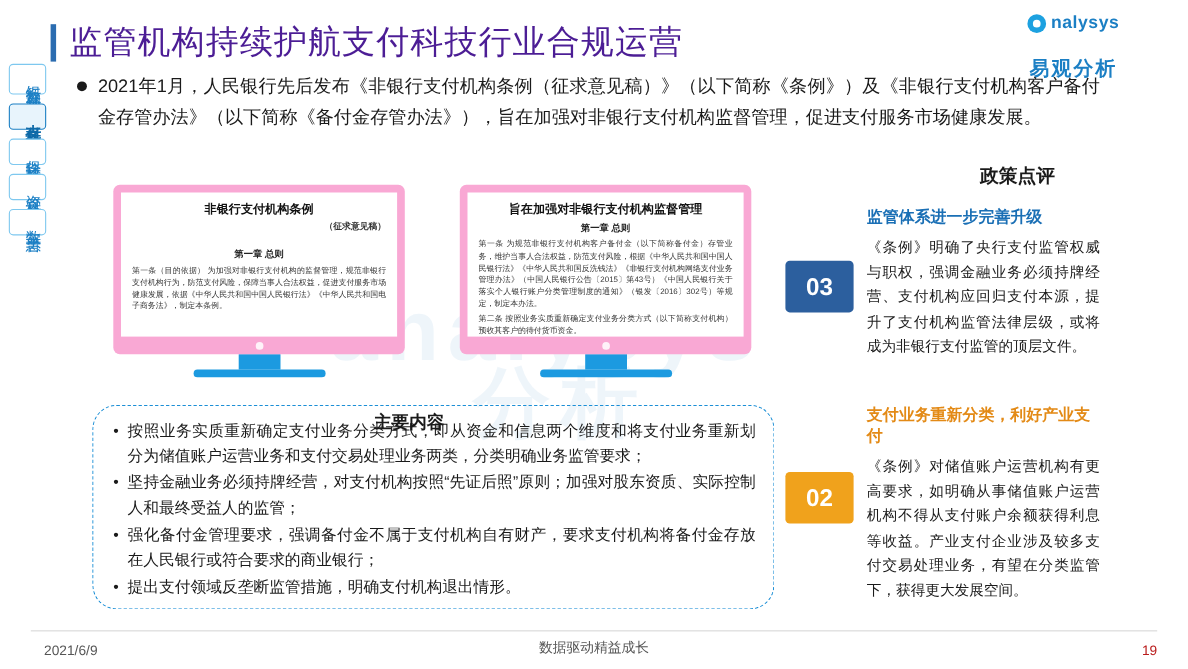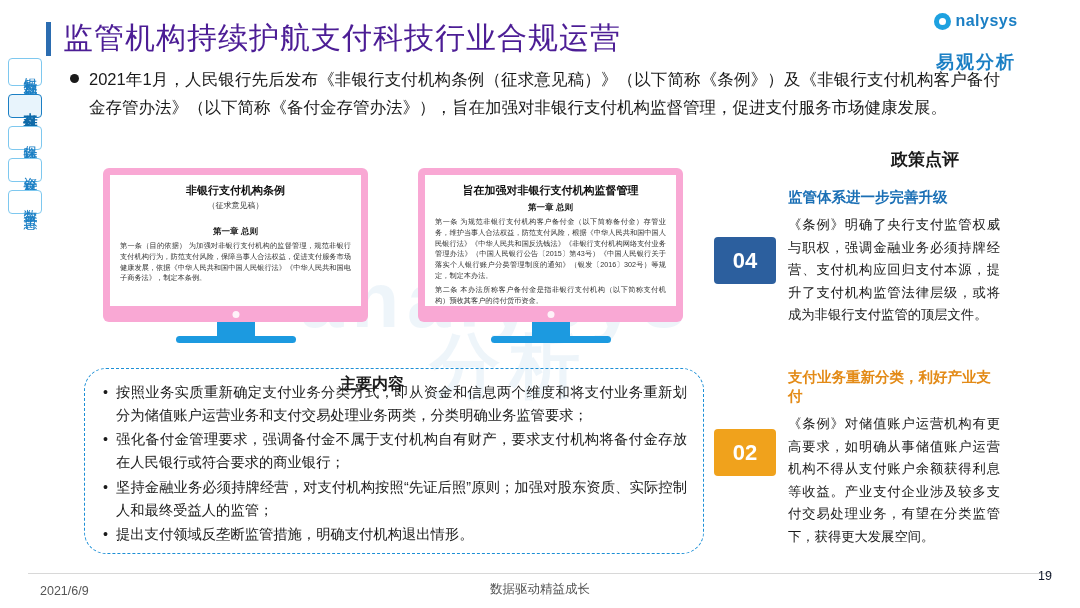--- a/index.html
+++ b/index.html
@@ -177,24 +177,25 @@
     margin: 0 auto;
   }
   .doc-title {
     text-align: center;
     font-size: 11px;
     font-weight: bold;
     color: #111;
     margin-bottom: 2px;
   }
   .doc-sub {
-    text-align: center;
+    text-align: right;
     font-size: 8px;
     color: #333;
     margin-bottom: 15px;
+    font-weight: bold;
   }
   .doc-section {
     text-align: center;
     font-size: 8.5px;
     font-weight: bold;
     color: #222;
     margin: 4px 0 3px 0;
   }
   .doc-body {
     font-size: 7.2px;
@@ -345,23 +346,23 @@
     left: 0;
     right: 0;
     bottom: 10px;
     text-align: center;
     font-size: 12.5px;
     color: #555;
   }
   .footer-page {
     position: absolute;
     right: 28px;
-    bottom: 25px;
+    bottom: 10px;
     font-size: 12.5px;
-    color: #0f172a;
+    color: #b91c1c;
   }
 </style>
 </head>
 <body>
 
 <div class="watermark">analysys</div>
 <div class="watermark2">分析</div>
 
 <div class="title-bar">
   <div class="title-accent"></div>
@@ -405,42 +406,42 @@
   <div class="base"></div>
 </div>
 
 <div class="monitor" style="left:418px; top:168px; width:265px;">
   <div class="screen" style="height:154px;">
     <div class="screen-inner">
       <div class="doc-title">旨在加强对非银行支付机构监督管理</div>
       <div class="doc-section">第一章 总则</div>
       <div class="doc-body">
         <p>第一条 为规范非银行支付机构客户备付金（以下简称备付金）存管业务，维护当事人合法权益，防范支付风险，根据《中华人民共和国中国人民银行法》《中华人民共和国反洗钱法》《非银行支付机构网络支付业务管理办法》（中国人民银行公告〔2015〕第43号）《中国人民银行关于落实个人银行账户分类管理制度的通知》（银发〔2016〕302号）等规定，制定本办法。</p>
-        <p>第二条 本办法所称客户备付金是指非银行支付机构（以下简称支付机构）预收其客户的待付货币资金。</p>
+        <p>第二条 按照业务实质重新确定支付业务分类方式（以下简称支付机构）预收其客户的待付货币资金。</p>
       </div>
     </div>
     <div class="cam"></div>
   </div>
   <div class="stand"></div>
   <div class="base"></div>
 </div>
 
 <div class="main-box-title">主要内容</div>
 <div class="main-box">
   <ul class="mb-list">
     <li>按照业务实质重新确定支付业务分类方式，即从资金和信息两个维度和将支付业务重新划分为储值账户运营业务和支付交易处理业务两类，分类明确业务监管要求；</li>
+    <li>坚持金融业务必须持牌经营，对支付机构按照“先证后照”原则；加强对股东资质、实际控制人和最终受益人的监管；</li>
     <li>强化备付金管理要求，强调备付金不属于支付机构自有财产，要求支付机构将备付金存放在人民银行或符合要求的商业银行；</li>
-    <li>坚持金融业务必须持牌经营，对支付机构按照“先证后照”原则；加强对股东资质、实际控制人和最终受益人的监管；</li>
     <li>提出支付领域反垄断监管措施，明确支付机构退出情形。</li>
   </ul>
 </div>
 
 <div class="comment-title">政策点评</div>
 
-<div class="badge one">04</div>
+<div class="badge one">03</div>
 <div class="badge two">02</div>
 
 <div class="comment-block first">
   <div class="comment-heading blue">监管体系进一步完善升级</div>
   <div class="comment-body">《条例》明确了央行支付监管权威与职权，强调金融业务必须持牌经营、支付机构应回归支付本源，提升了支付机构监管法律层级，或将成为非银行支付监管的顶层文件。</div>
 </div>
 
 <div class="comment-block second">
   <div class="comment-heading orange">支付业务重新分类，利好产业支付</div>
   <div class="comment-body">《条例》对储值账户运营机构有更高要求，如明确从事储值账户运营机构不得从支付账户余额获得利息等收益。产业支付企业涉及较多支付交易处理业务，有望在分类监管下，获得更大发展空间。</div>

